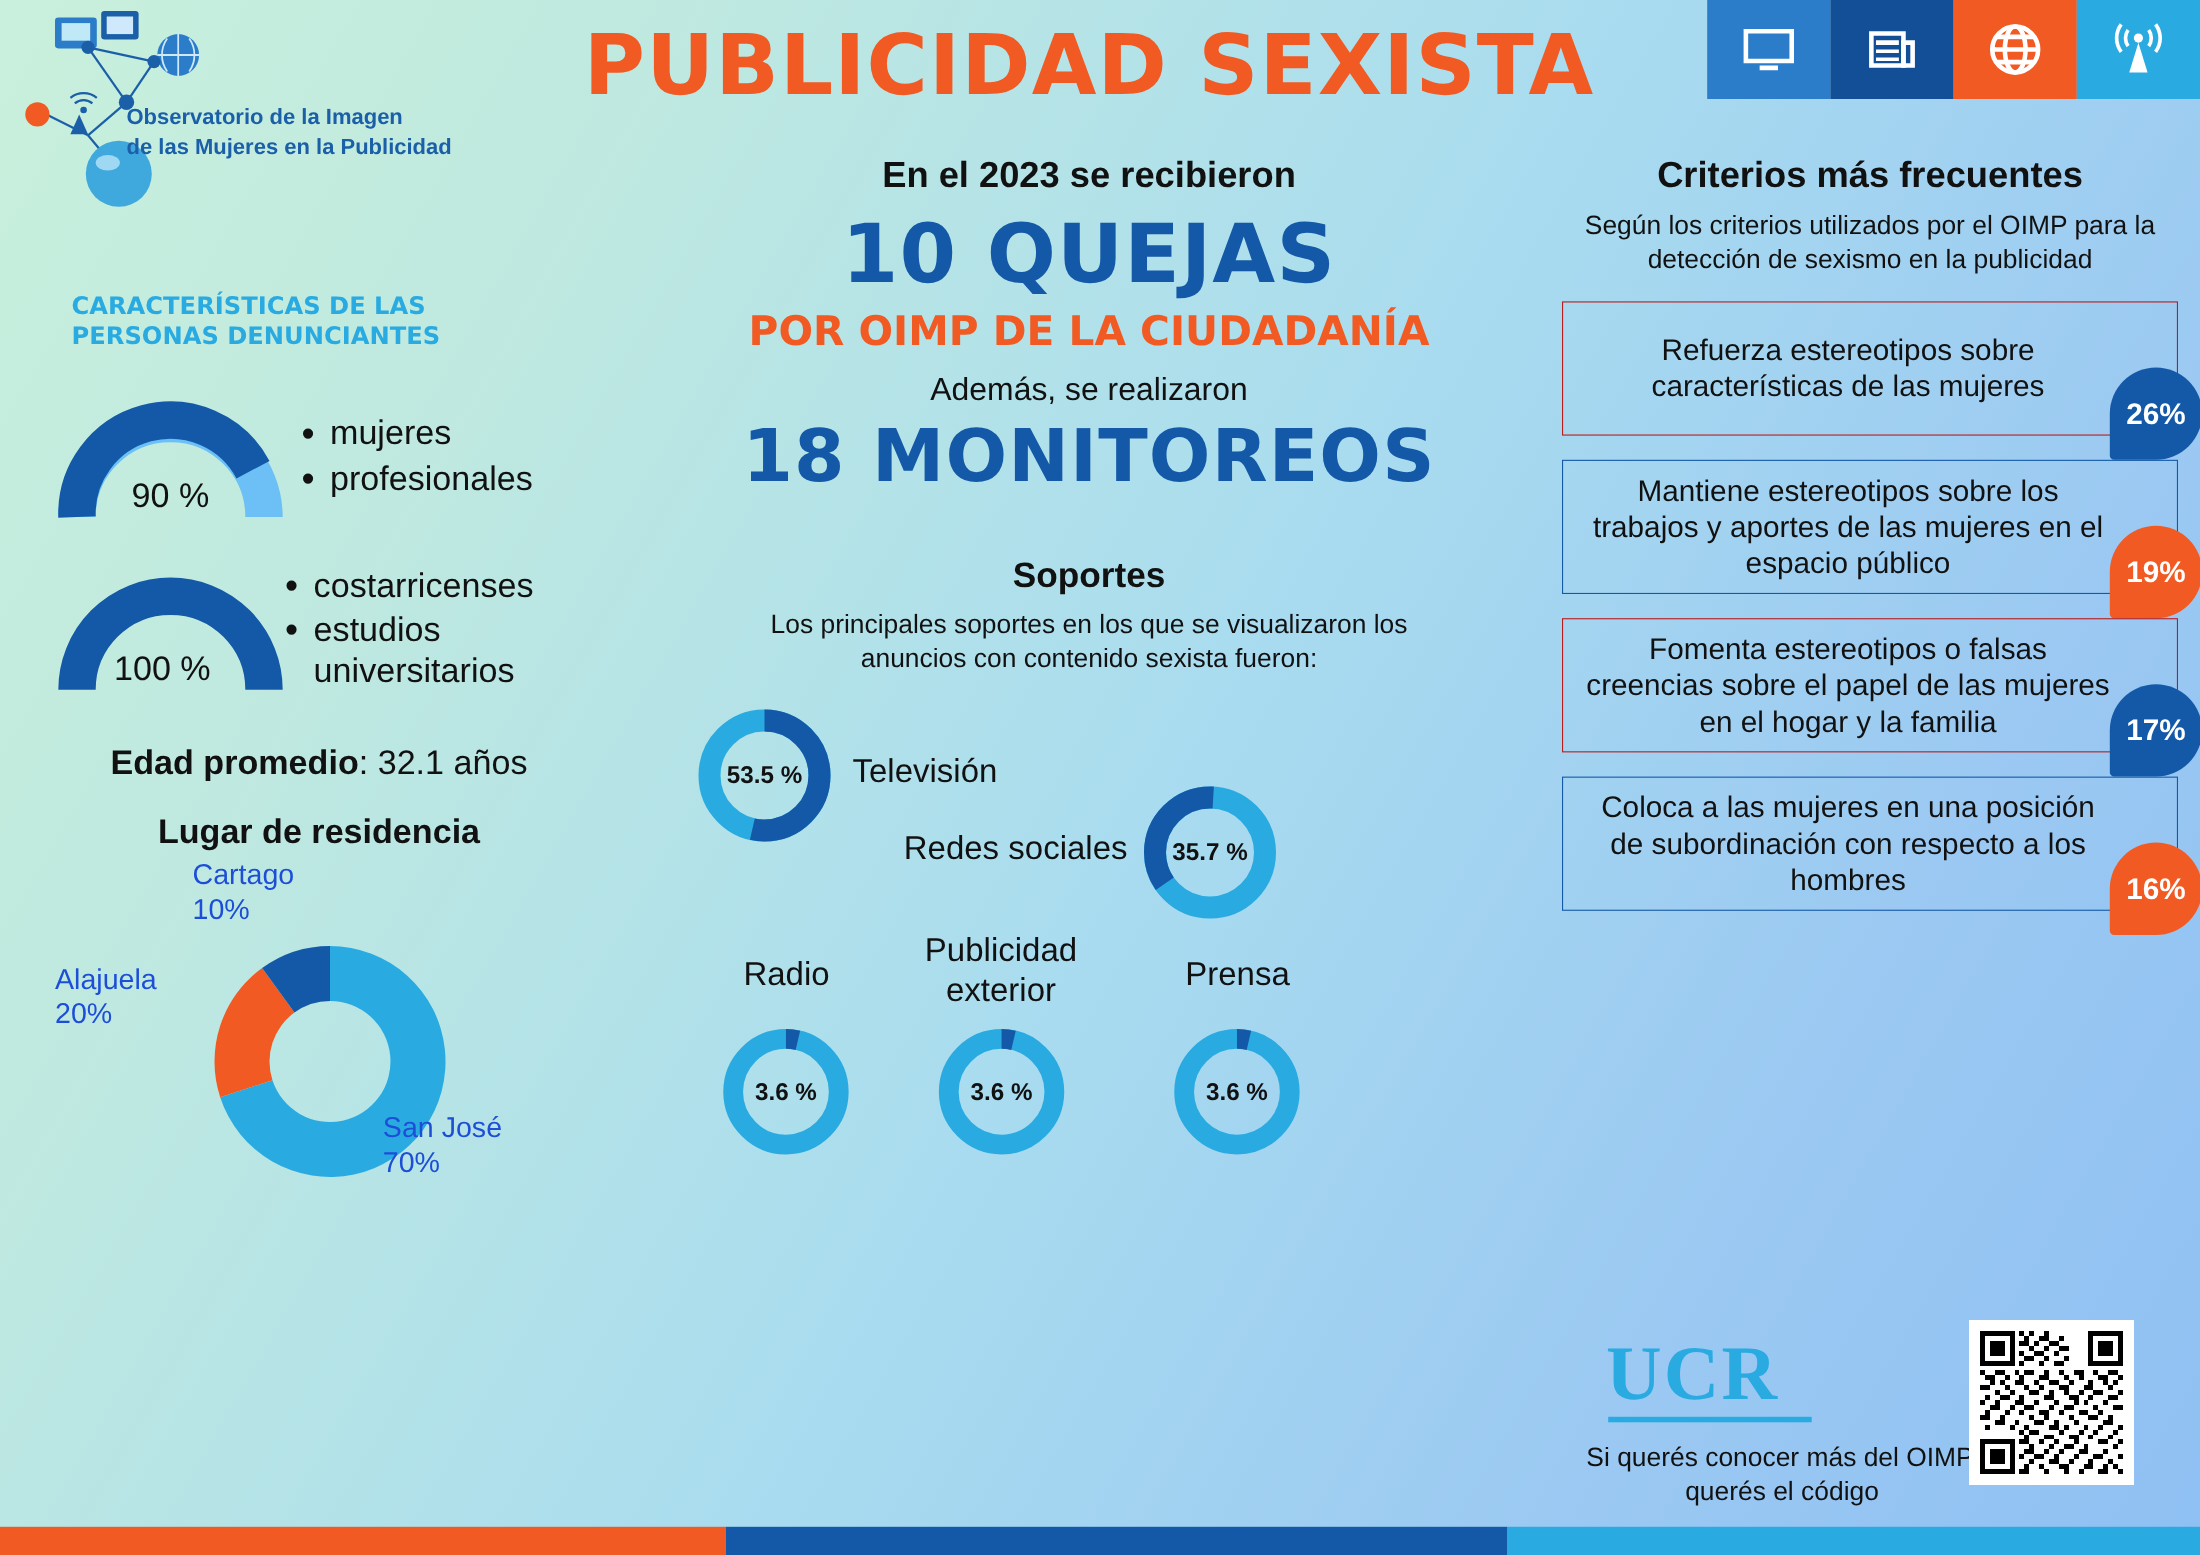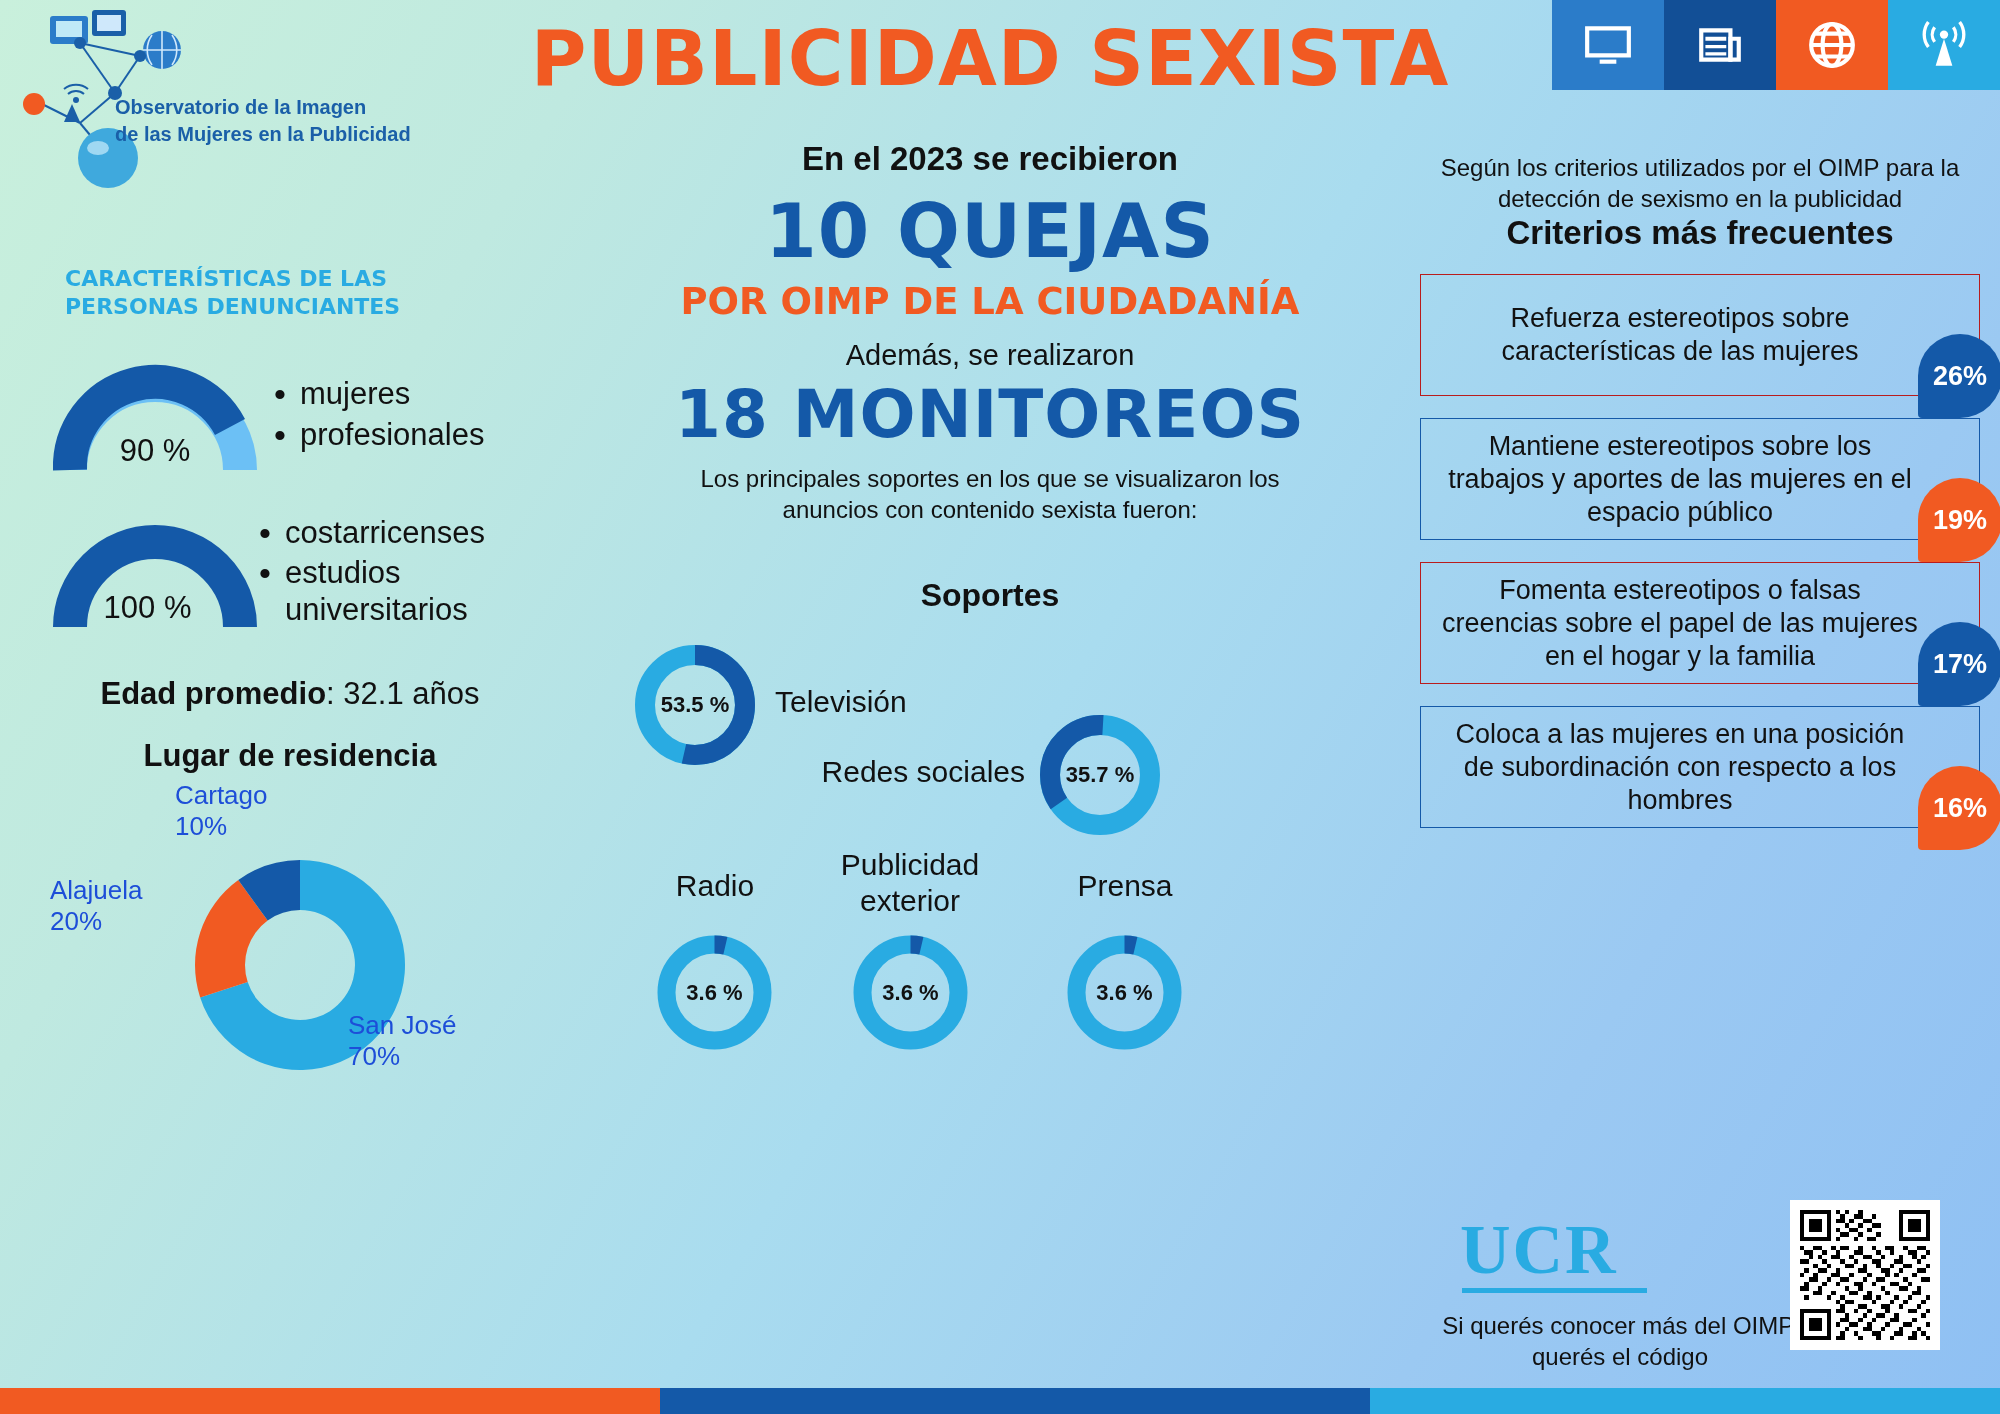--- a/index.html
+++ b/index.html
@@ -270,22 +270,22 @@
   </div>
 </div>
 
 <div id="center-col">
   <div id="c-line1">En el 2023 se recibieron</div>
   <div id="c-quejas">10 QUEJAS</div>
   <div id="c-ciudadania">POR OIMP DE LA CIUDADANÍA</div>
   <div id="c-ademas">Además, se realizaron</div>
   <div id="c-monitoreos">18 MONITOREOS</div>
 
+  <div id="soportes-title">Soportes</div>
   <div id="soportes-sub">Los principales soportes en los que se visualizaron los anuncios con contenido sexista fueron:</div>
-  <div id="soportes-title">Soportes</div>
 
   <div id="soportes-area">
 
     <div class="ring" style="position:absolute; left:10px; top:8px; width:130px; height:130px;">
       <svg width="130" height="130" viewBox="0 0 130 130">
         <circle cx="65" cy="65" r="50" fill="none" stroke="#29abe2" stroke-width="20"></circle>
         <circle cx="65" cy="65" r="50" fill="none" stroke="#1459a8" stroke-width="20" stroke-dasharray="168 146" stroke-dashoffset="0" transform="rotate(-90 65 65)"></circle>
       </svg>
       <div class="rval">53.5 %</div>
     </div>
@@ -323,22 +323,22 @@
       <svg width="125" height="125" viewBox="0 0 125 125">
         <circle cx="62.5" cy="62.5" r="48" fill="none" stroke="#29abe2" stroke-width="18"></circle>
         <circle cx="62.5" cy="62.5" r="48" fill="none" stroke="#1459a8" stroke-width="18" stroke-dasharray="11 291" transform="rotate(-90 62.5 62.5)"></circle>
       </svg>
       <div class="rval">3.6 %</div>
     </div>
   </div>
 </div>
 
 <div id="right-col">
+  <div id="r-title">Criterios más frecuentes</div>
   <div id="r-sub">Según los criterios utilizados por el OIMP para la detección de sexismo en la publicidad</div>
-  <div id="r-title">Criterios más frecuentes</div>
 
   <div class="crit">
     <div class="crit-box">Refuerza estereotipos sobre características de las mujeres</div>
     <div class="badge">26%</div>
   </div>
 
   <div class="crit blue">
     <div class="crit-box">Mantiene estereotipos sobre los trabajos y aportes de las mujeres en el espacio público</div>
     <div class="badge">19%</div>
   </div>

